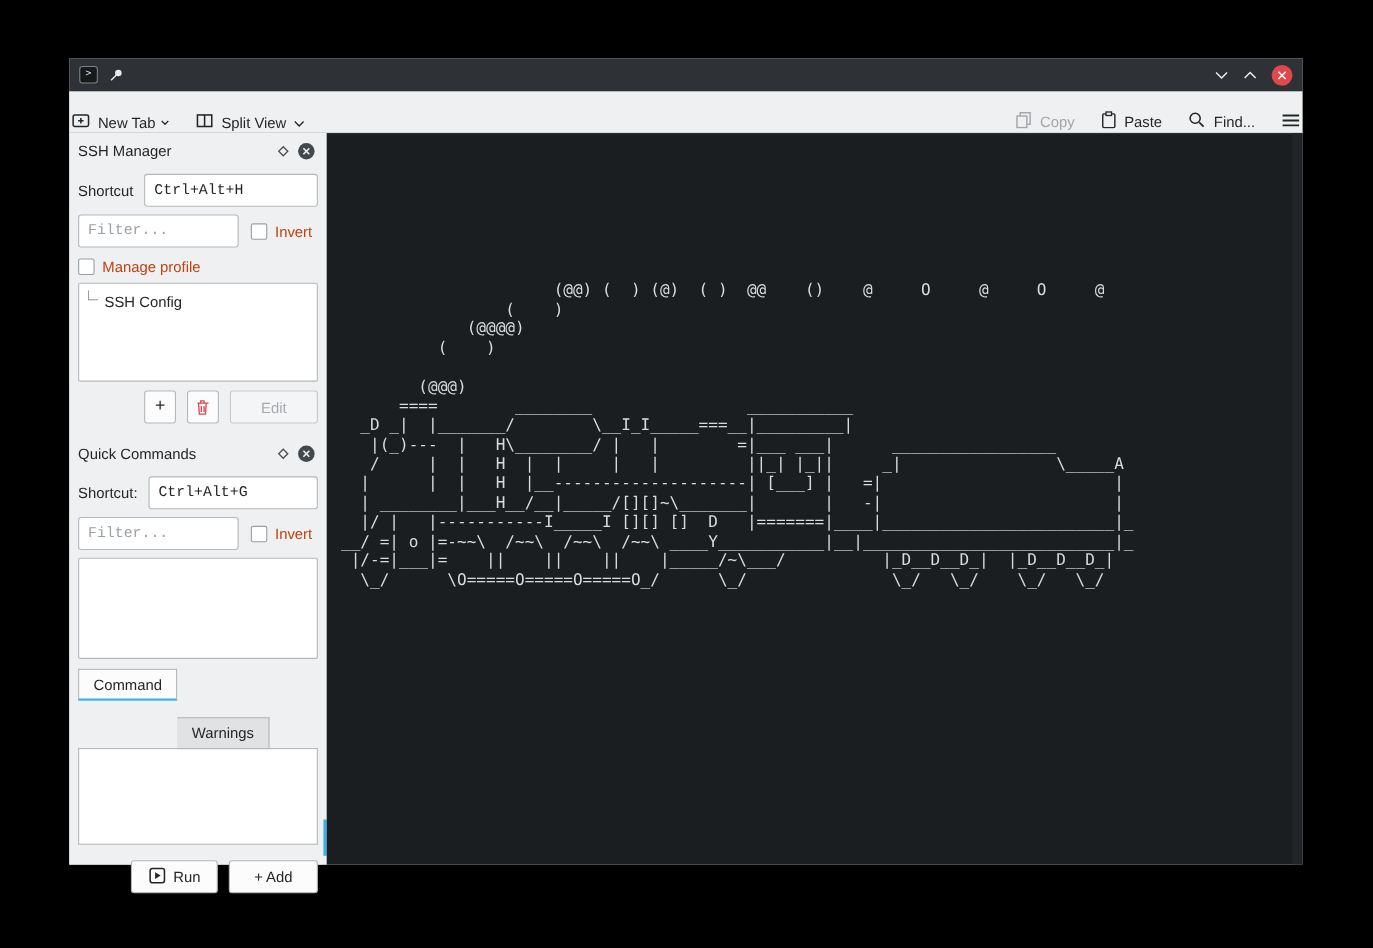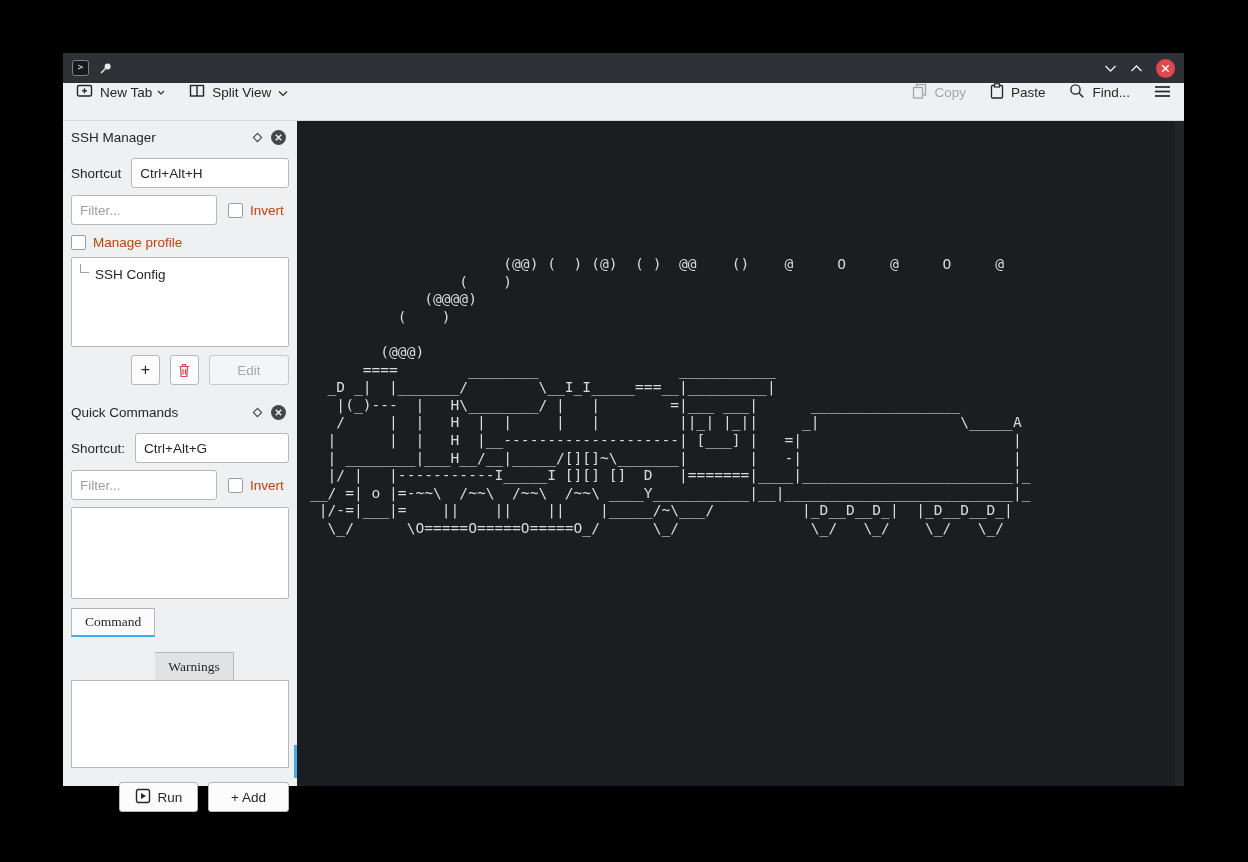--- a/index.html
+++ b/index.html
@@ -10,55 +10,55 @@
   
   .titlebar { height:30px; flex:none; background:#2e3236; display:flex; align-items:center; padding:0 9px; position:relative; }
   .tb-left { display:flex; align-items:center; gap:10px; z-index:2; }
   .tb-title { position:absolute; left:0; right:0; text-align:center; color:#eff0f1; font-size:13.5px; }
   .tb-right { margin-left:auto; display:flex; align-items:center; gap:13px; z-index:2; }
   .app-icon { width:17px; height:16px; background:#17191b; border:1px solid #7c8287; border-radius:3px; color:#e8eaec; font-family:"DejaVu Sans Mono", monospace; font-size:9px; line-height:13px; text-align:center; cursor:default; }
   .winbtn { display:flex; align-items:center; justify-content:center; }
   .close-circle { width:19px; height:19px; border-radius:50%; background:#e0484d; display:flex; align-items:center; justify-content:center; }
 
   
-  .toolbar { height:38px; flex:none; background:#eff0f1; border-bottom:1px solid #d4d6d8; display:flex; align-items:flex-start; padding:0 13px; color:#232629; }
+  .toolbar { height:38px; flex:none; background:#eff0f1; border-bottom:1px solid #d4d6d8; display:flex; align-items:flex-end; padding:0 2px; color:#232629; }
   .tbtn { display:flex; align-items:center; gap:7px; font-size:13.5px; color:#232629; margin-right:24px; cursor:default; }
   .tbtn .mini-chevron { align-self:flex-end; margin-bottom:3px; margin-left:-2px; }
   .toolbar-right { margin-left:auto; display:flex; align-items:center; }
   .toolbar-right .tbtn { margin-right:0; margin-left:24px; }
   .tbtn.disabled { color:#a2a6aa; }
 
   
   .main { flex:1; display:flex; min-height:0; }
 
   
   .sidebar { width:234px; flex:none; background:#eff0f1; padding:3px 8px 8px 8px; display:flex; flex-direction:column; position:relative; }
   .panel-header { display:flex; align-items:center; height:27px; font-size:13.5px; color:#232629; }
   .ph-title { flex:1; }
   .ph-btn { display:flex; align-items:center; justify-content:center; width:21px; height:21px; }
   .row { display:flex; align-items:center; margin-top:7px; }
   .lbl { font-size:13.5px; color:#232629; }
-  .input { height:30px; background:#fff; border:1px solid #b4b8bb; border-radius:3px; padding:0 8px; font-size:13.5px; font-family:Liberation Sans, sans-serif; color:#232629; outline:none; }
+  .input { height:30px; background:#fff; border:1px solid #b4b8bb; border-radius:3px; padding:0 8px; font-size:13.5px; font-family:Liberation Mono, monospace; color:#232629; outline:none; }
   .input::placeholder { color:#9ba1a6; }
   .shortcut-input { flex:1; margin-left:10px; min-width:0; }
   .filter-input { width:146px; }
   .cb { width:15px; height:15px; background:#fff; border:1px solid #989ea3; border-radius:2px; flex:none; }
   .cb-label { font-size:13.5px; margin-left:7px; color:#c2410c; }
   .cb-gap { margin-left:11px; }
   .listbox { background:#fff; border:1px solid #b4b8bb; border-radius:2px; margin-top:7px; }
   .ssh-list { height:90px; padding:5px 6px; }
   .tree-item { display:flex; align-items:center; font-size:13.5px; color:#232629; height:22px; }
   .branch { width:9px; height:9px; border-left:1px solid #9aa0a4; border-bottom:1px solid #9aa0a4; margin:-8px 6px 3px 2px; flex:none; }
   .btnrow { display:flex; justify-content:flex-end; gap:10px; margin-top:8px; }
   .btn { height:30px; background:#fcfcfc; border:1px solid #b4b8bb; border-radius:3px; display:flex; align-items:center; justify-content:center; font-size:13.5px; color:#232629; cursor:default; }
   .btn.sq { width:29px; font-size:16px; }
   .btn.edit { width:80px; color:#a6aaae; background:#f4f5f6; border-color:#c6c9cb; }
   .qc-header { margin-top:14px; }
   .qc-list { height:92px; }
-  .tabs { display:flex; margin-top:9px;font-family:Liberation Serif, serif; }
+  .tabs { display:flex; margin-top:9px; }
   .tab { height:29px; display:flex; align-items:center; padding:0 13px; font-size:13.5px; color:#232629; border:1px solid #b4b8bb; background:#e0e2e4; }
   .tab.active { background:#fcfcfc; border-bottom:2px solid #3daee9; }
   .tab.inactive { border-left:none;margin-top:44px; }
   .textarea { display:block; width:100%; height:88px; background:#fff; border:1px solid #b4b8bb; margin-top:-1px; resize:none; outline:none; }
   .qc-btnrow { display:flex; justify-content:flex-end; gap:10px; margin-top:14px; }
   .btn.run { width:79px; gap:7px; }
   .btn.add { width:81px; }
   .grip { position:absolute; right:0; bottom:8px; width:3px; height:33px; background:#3daee9; }
 
   

